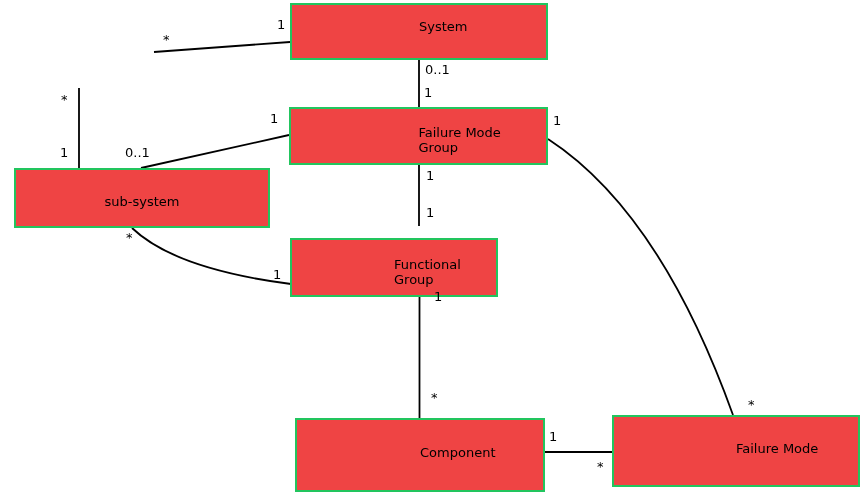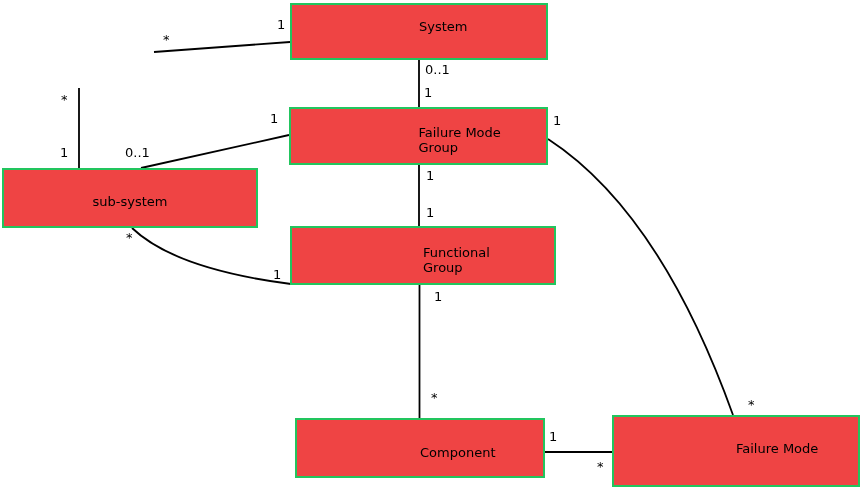--- a/index.html
+++ b/index.html
@@ -65,34 +65,34 @@
     </div>
   </div>
 
   <div class="entity" style="left:289px; top:107px; width:259px; height:58px;">
     <div class="elabel from-center" style="top:16px;">
       <div>Failure Mode</div>
       <div>Group</div>
     </div>
   </div>
 
-  <div class="entity" style="left:2px; top:168px; width:256px; height:60px;">
+  <div class="entity" style="left:14px; top:168px; width:256px; height:60px;">
     <div class="elabel centered" style="top:24px;">
       <div>sub-system</div>
     </div>
   </div>
 
-  <div class="entity" style="left:290px; top:226px; width:266px; height:59px;padding-left:40px;">
+  <div class="entity" style="left:290px; top:238px; width:208px; height:59px;padding-left:40px;">
     <div class="elabel from-center" style="top:17px;">
       <div>Functional</div>
       <div>Group</div>
     </div>
   </div>
 
-  <div class="entity" style="left:295px; top:418px; width:250px; height:60px;">
+  <div class="entity" style="left:295px; top:418px; width:250px; height:74px;">
     <div class="elabel from-center" style="top:25px;">
       <div>Component</div>
     </div>
   </div>
 
   <div class="entity" style="left:612px; top:415px; width:248px; height:72px;">
     <div class="elabel from-center" style="top:24px;">
       <div>Failure Mode</div>
     </div>
   </div>

